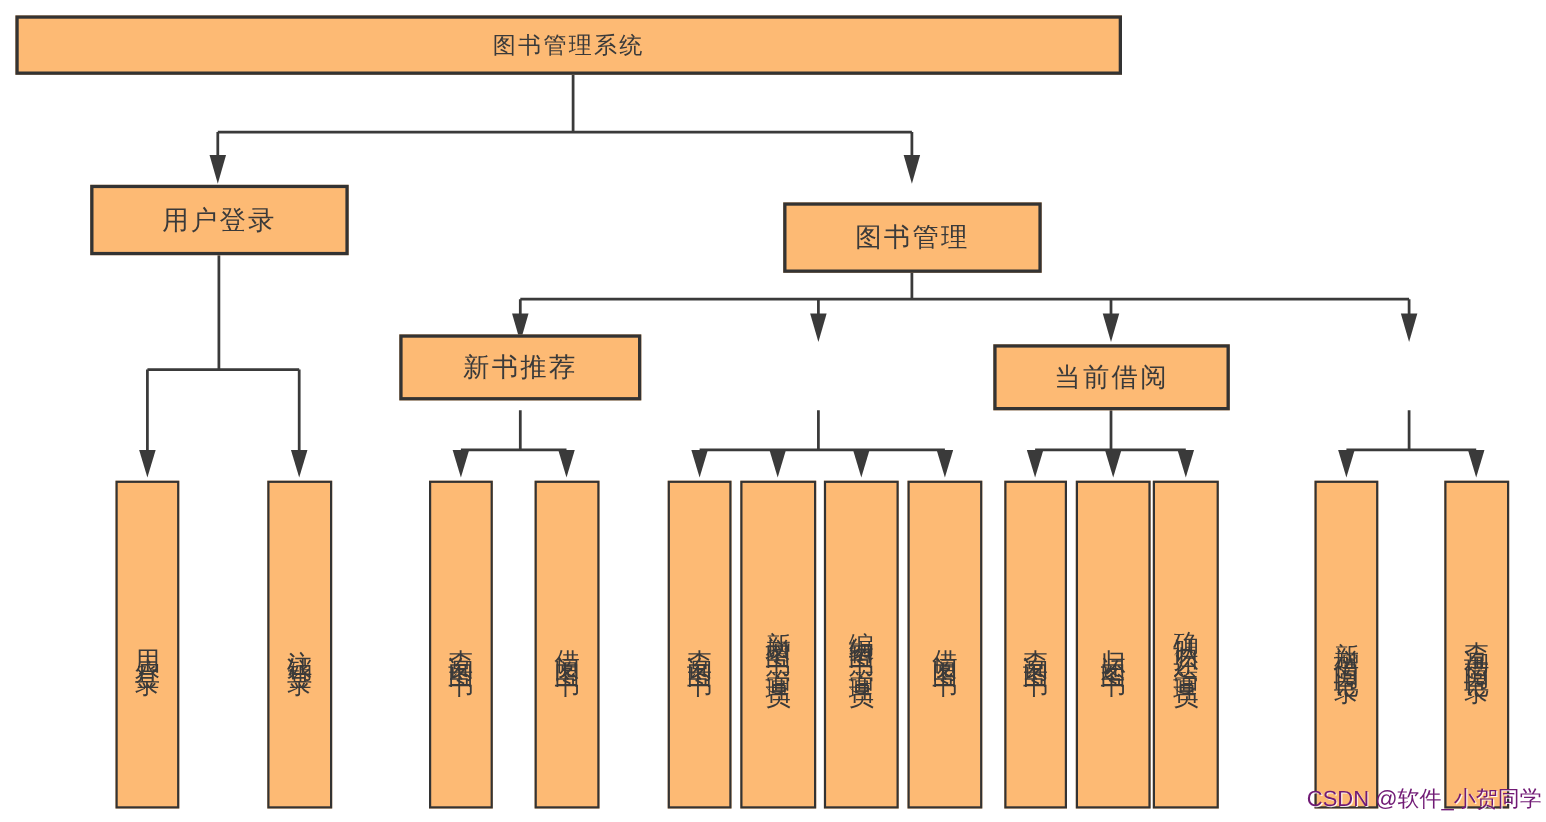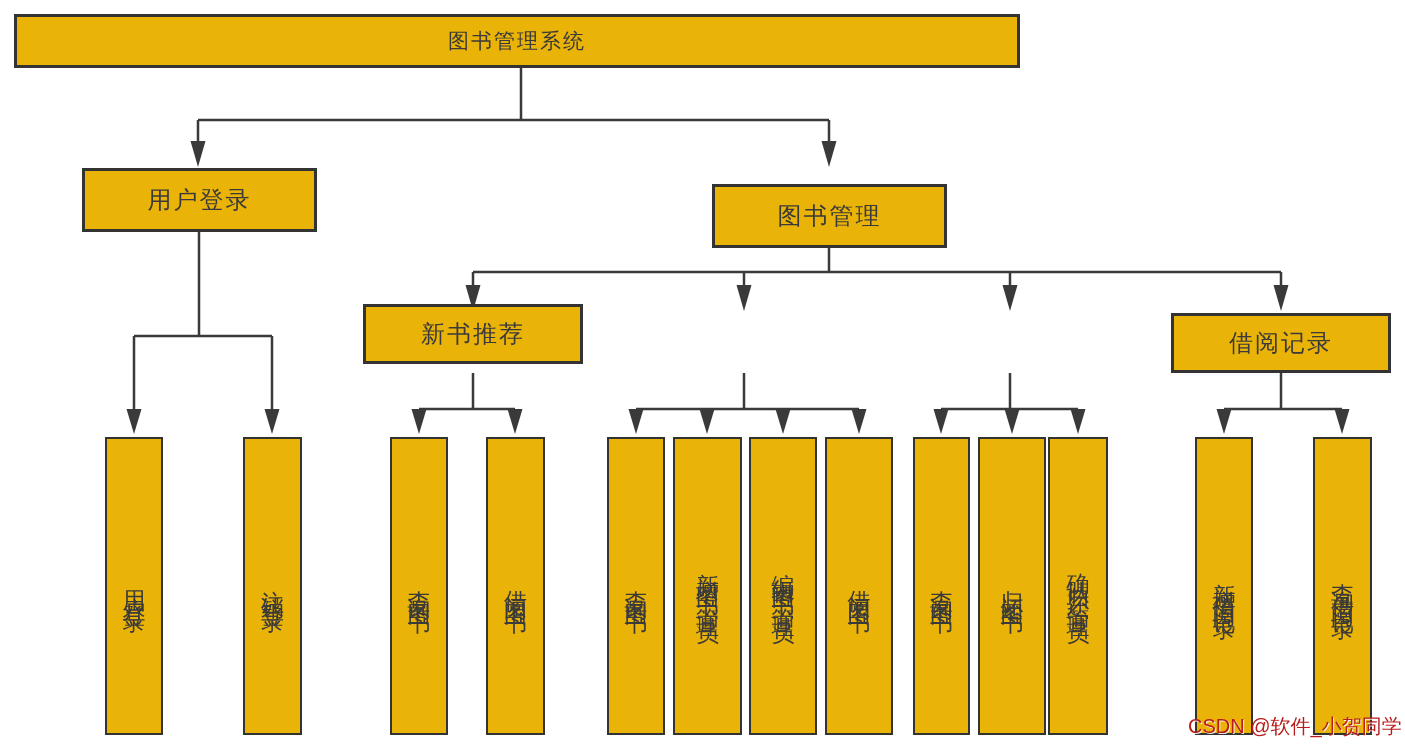--- a/index.html
+++ b/index.html
@@ -4,33 +4,33 @@
 <style>
   html,body{margin:0;padding:0;background:#ffffff;}
   .canvas{
     position:relative;width:1405px;height:747px;background:#ffffff;overflow:hidden;
     font-family:"Liberation Sans","DejaVu Sans",sans-serif;color:#3a3a3a;
   }
   .wires{position:absolute;left:0;top:0;width:1405px;height:747px;z-index:1;}
   .wires path{stroke:#3a3a3a;stroke-width:2.5;fill:none;}
   .wires polygon{fill:#3a3a3a;stroke:none;}
   .node{
-    position:absolute;z-index:2;background:#eab308;border:3px solid #333333;
+    position:absolute;z-index:2;background:#fdba74;border:3px solid #333333;
     box-sizing:border-box;display:flex;align-items:center;justify-content:center;
   }
   .node.htext span{font-size:24px;letter-spacing:2px;white-space:nowrap;}
   .node.root span{font-size:21px;letter-spacing:2px;}
   .node.leaf{border-width:2.5px;}
   .node.leaf span{
     writing-mode:vertical-rl;text-orientation:mixed;
     font-size:23px;letter-spacing:7px;line-height:1;white-space:nowrap;
   }
   .watermark{
     position:absolute;z-index:3;left:1188px;top:713px;width:210px;
-    font-size:20px;color:#b91c1c;white-space:nowrap;
+    font-size:20px;color:#701a75;white-space:nowrap;
     text-shadow:1px 1px 0 rgba(255,255,255,0.85);
   }
 </style>
 </head>
 <body>
 
 <div class="canvas">
 
   <svg class="wires" viewBox="0 0 1405 747" xmlns="http://www.w3.org/2000/svg">
 
@@ -77,22 +77,22 @@
   <div class="node htext" style="left:82px;top:168px;width:235px;height:64px">
     <span>用户登录</span>
   </div>
   <div class="node htext" style="left:712px;top:184px;width:235px;height:64px">
     <span>图书管理</span>
   </div>
 
   <div class="node htext" style="left:363px;top:304px;width:220px;height:60px">
     <span>新书推荐</span>
   </div>
-  <div class="node htext" style="left:1171px;top:313px;width:220px;height:60px">
-    <span>借阅记录</span>
+  <div class="node htext" style="left:903px;top:313px;width:215px;height:60px">
+    <span>当前借阅</span>
   </div>
 
   <div class="node leaf" style="left:105px;top:437px;width:58px;height:298px">
     <span>用户登录</span>
   </div>
   <div class="node leaf" style="left:243px;top:437px;width:59px;height:298px">
     <span>注销登录</span>
   </div>
 
   <div class="node leaf" style="left:390px;top:437px;width:58px;height:298px">

